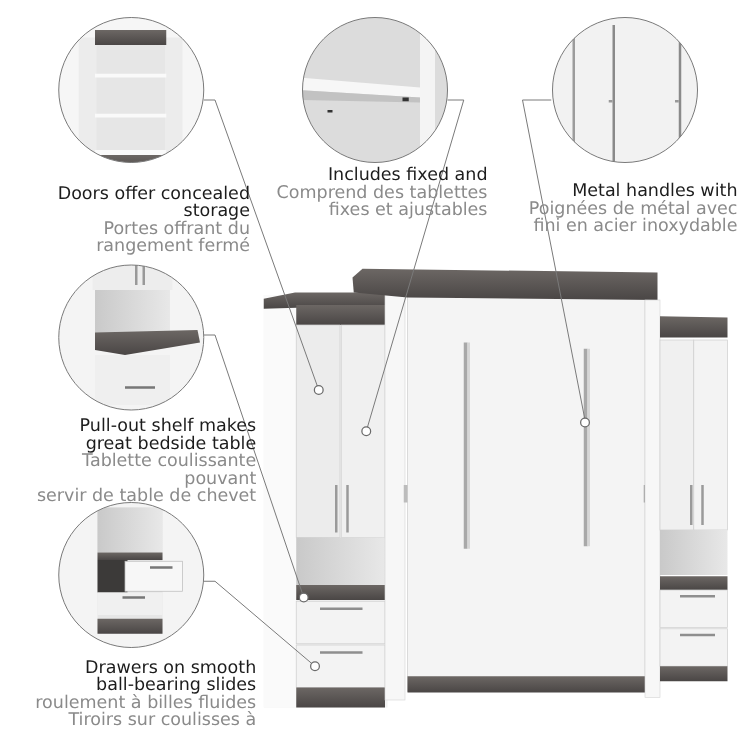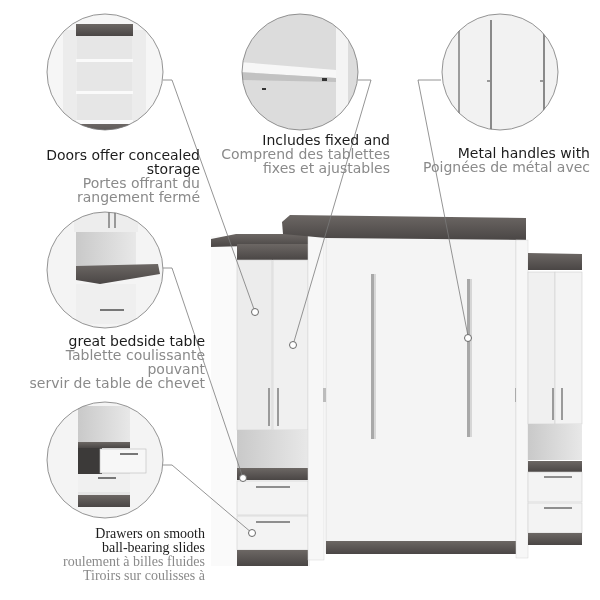--- a/index.html
+++ b/index.html
@@ -182,26 +182,28 @@
 
 <div class="caption" style="left:210px;top:133px;width:180px;">
   <span class="en">Includes fixed and</span>
   <span class="fr">Comprend des tablettes</span>
   <span class="fr">fixes et ajustables</span>
 </div>
 
 <div class="caption" style="left:410px;top:146px;width:180px;">
   <span class="en">Metal handles with</span>
   <span class="fr">Poignées de métal avec</span>
+  <span class="fr">fini en acier inoxydable</span>
 </div>
 
 <div class="caption" style="left:5px;top:334px;width:200px;">
+  <span class="en">Pull-out shelf makes</span>
   <span class="en">great bedside table</span>
   <span class="fr">Tablette coulissante pouvant</span>
   <span class="fr">servir de table de chevet</span>
 </div>
 
-<div class="caption" style="left:5px;top:527px;width:200px;font-family:Liberation Serif, serif;">
+<div class="caption" style="left:5px;top:527px;width:200px;">
   <span class="en">Drawers on smooth</span>
   <span class="en">ball-bearing slides</span>
   <span class="fr">roulement à billes fluides</span>
   <span class="fr">Tiroirs sur coulisses à</span>
 </div>
 
 </body></html>

